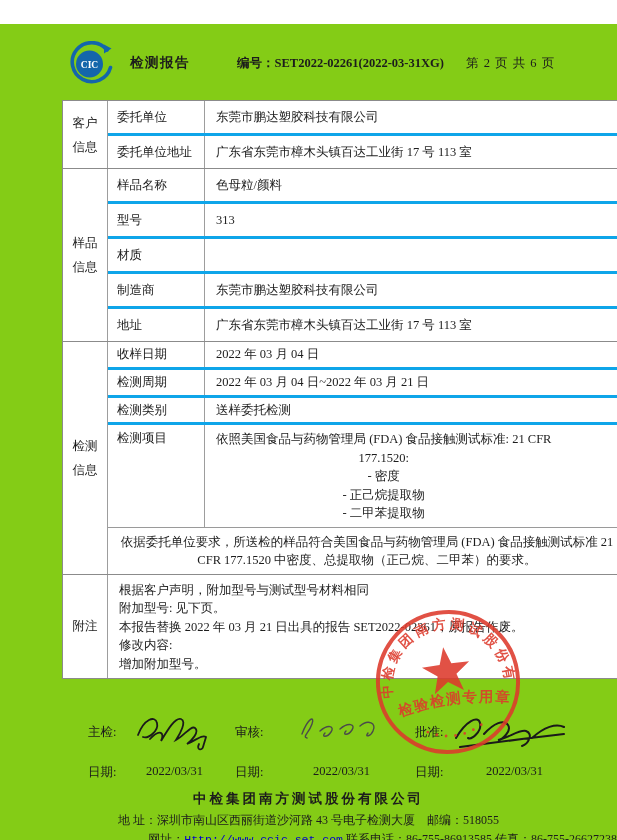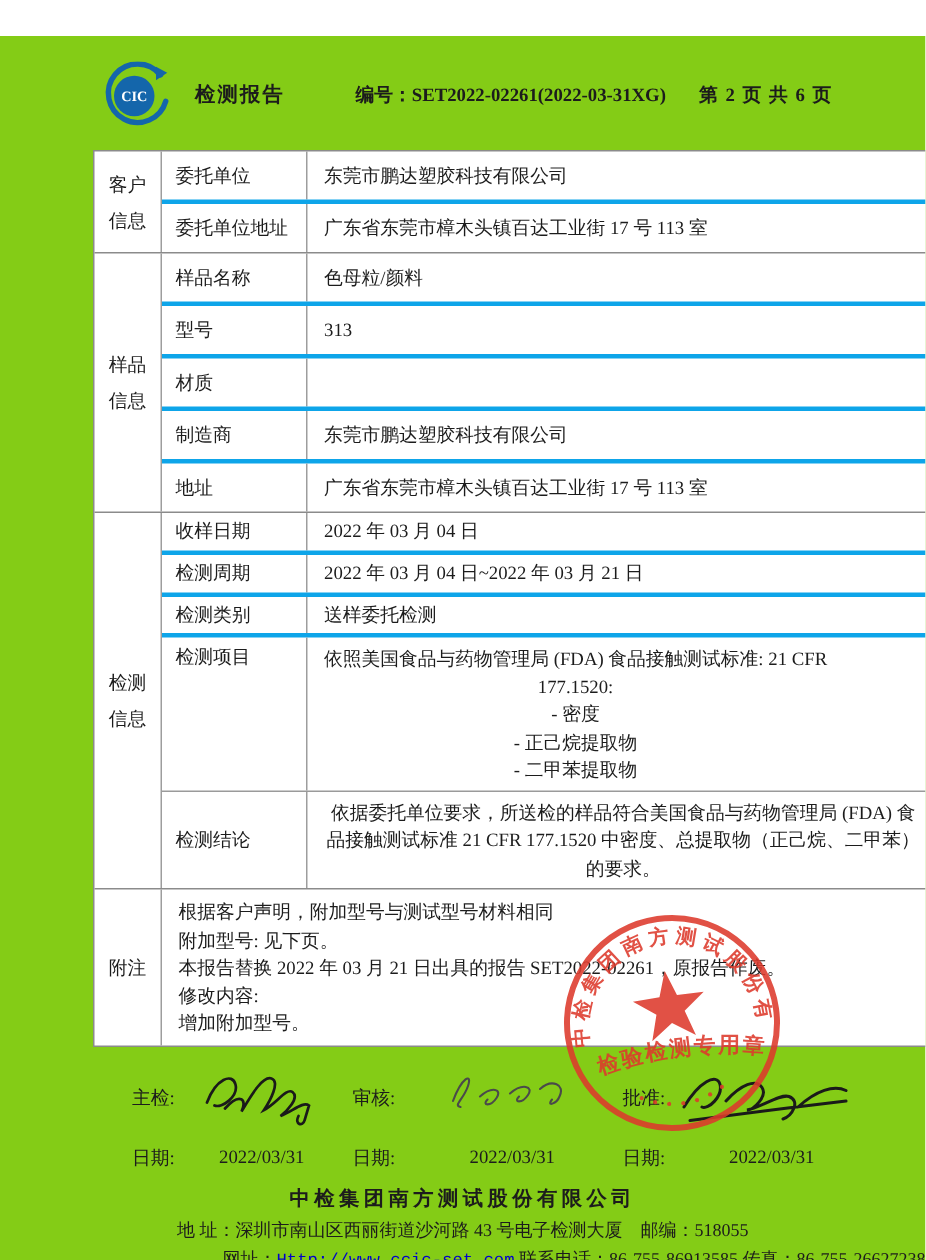--- a/index.html
+++ b/index.html
@@ -3,21 +3,21 @@
 <meta charset="utf-8">
 <style>
   html,body{margin:0;padding:0;background:#fff;}
   .page{position:relative;width:617px;height:840px;background:#84cc16;overflow:hidden;
         font-family:"Liberation Serif","DejaVu Serif",serif;color:#1c1c1c;margin-top:24px;}
   
   .hdr{position:absolute;left:0;top:0;width:617px;height:70px;}
   .logo{position:absolute;left:64px;top:17px;width:52px;height:46px;}
   .hdr-title{position:absolute;left:130px;top:30px;font-size:13.5px;font-weight:bold;letter-spacing:1.5px;}
   .hdr-no{position:absolute;left:237px;top:31px;font-size:12.5px;font-weight:bold;}
-  .hdr-page{position:absolute;left:466px;top:31px;font-size:12.5px;font-weight:bold;letter-spacing:1px;}
+  .hdr-page{position:absolute;left:466px;top:31px;font-size:12.5px;font-weight:normal;letter-spacing:1px;}
   
   .tbl{position:absolute;left:62px;top:76px;width:562px;border:1.6px solid #8b8b8b;box-sizing:border-box;background:#fff;}
   .sect{display:flex;border-top:1.8px solid #8b8b8b;}
   .sect:first-child{border-top:none;}
   .sect-label{width:45px;min-width:45px;border-right:1px solid #9d9d9d;display:flex;align-items:center;justify-content:center;
               text-align:center;padding:0 9px;box-sizing:border-box;font-size:12.5px;line-height:24px;}
   .rows{flex:1;display:flex;flex-direction:column;}
   .row{display:flex;border-top:3px solid #0ea5e9;}
   .row:first-child{border-top:none;}
   .row.sep{border-top:1.6px solid #9a9a9a;}
@@ -116,21 +116,20 @@
         </div>
         <div class="row multi">
           <div class="fld">检测项目</div>
           <div class="val">依照美国食品与药物管理局 (FDA) 食品接触测试标准: 21 CFR
 177.1520:
 - 密度
 - 正己烷提取物
 - 二甲苯提取物</div>
         </div>
         <div class="row multi sep">
-          <div class="fld" style="align-items:center;">检测结论</div>
           <div class="val">依据委托单位要求，所送检的样品符合美国食品与药物管理局 (FDA) 食品接触测试标准 21 CFR 177.1520 中密度、总提取物（正己烷、二甲苯）的要求。</div>
         </div>
       </div>
     </div>
 
     <div class="sect">
       <div class="sect-label">附注</div>
       <div class="note">根据客户声明，附加型号与测试型号材料相同
 附加型号: 见下页。
 本报告替换 2022 年 03 月 21 日出具的报告 SET2022-02261，原报告作废。

